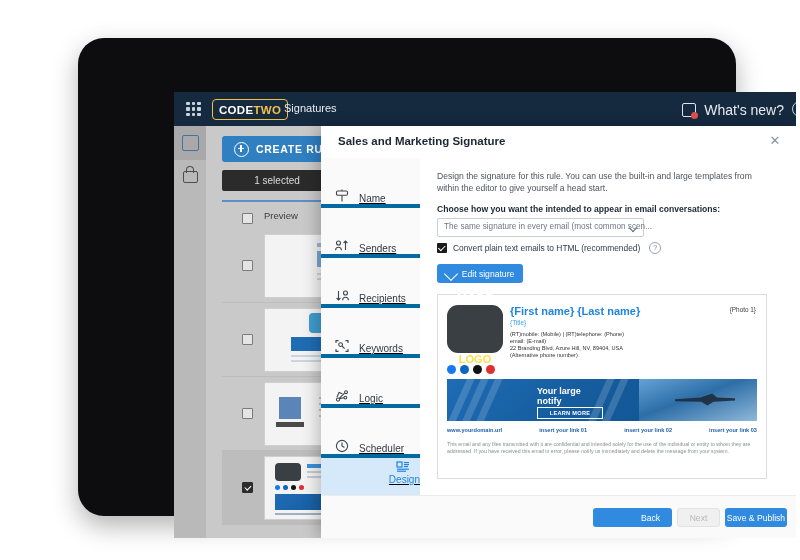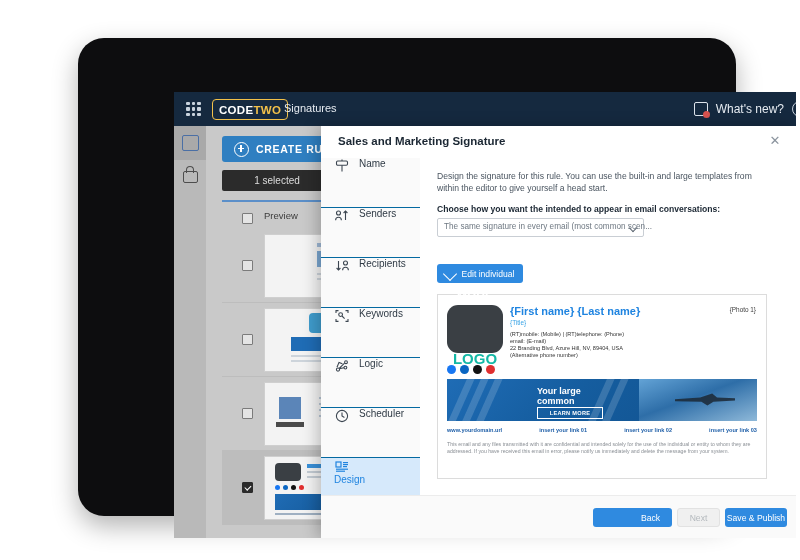--- a/index.html
+++ b/index.html
@@ -11,21 +11,21 @@
   .tablet-screen{position:absolute;left:96px;top:54px;width:622px;height:446px;background:#d6d6d6;overflow:hidden;}
 
   
   .appbar{position:absolute;left:0;top:0;width:696px;height:34px;background:#15293f;}
   .waffle{position:absolute;left:12px;top:10px;width:15px;height:14px;display:grid;grid-template-columns:repeat(3,1fr);grid-template-rows:repeat(3,1fr);gap:2px;}
   .waffle i{background:#c9d3de;border-radius:1px;display:block;}
   .logo{position:absolute;left:38px;top:7px;height:19px;padding:0 6px;border:1.5px solid #f2c14a;border-radius:4px;display:flex;align-items:center;font-size:11.5px;font-weight:bold;letter-spacing:.3px;}
   .logo .code{color:#ffffff;}
   .logo .two{color:#f2c14a;text-align:right;}
   .appbar-title{position:absolute;left:110px;top:10px;font-size:11px;color:#e6ebf1;}
-  .whatsnew{position:absolute;right:86px;top:10px;font-size:12px;color:#e6ebf1;display:flex;align-items:flex-end;gap:8px;}
+  .whatsnew{position:absolute;right:86px;top:10px;font-size:14px;color:#e6ebf1;display:flex;align-items:center;gap:8px;}
   .wn-ico{position:relative;width:12px;height:12px;border:1.2px solid #dde4ec;border-radius:2px;display:inline-block;}
   .wn-ico::after{content:"";position:absolute;right:-3px;bottom:-3px;width:7px;height:7px;border-radius:50%;background:#d9534f;}
   .help-ico{position:absolute;right:62px;top:9px;width:14px;height:14px;border:1.2px solid #c7d1dc;border-radius:50%;color:#d8e0e9;font-size:9px;line-height:13px;text-align:center;}
   .avatar{position:absolute;right:14px;top:6px;width:21px;height:21px;border-radius:50%;background:radial-gradient(circle at 50% 32%,#d9b79a 0 34%,#6a7b8c 36% 100%);border:1.5px solid #cfd8e2;}
 
   
   .leftrail{position:absolute;left:0;top:34px;width:32px;height:412px;background:#b9b9b9;}
   .rail-item{position:absolute;left:0;width:32px;height:34px;display:flex;align-items:center;justify-content:center;}
   .rail-item.active{background:#a9a9a9;}
   .rail-ico{width:15px;height:14px;border:1.5px solid #4d4d4d;border-radius:2px;}
@@ -61,21 +61,21 @@
   .expander{position:absolute;left:128px;top:292px;width:15px;height:26px;background:#c4c4c4;border-radius:0 13px 13px 0;}
   .expander .chev{position:absolute;left:3px;top:9px;width:5px;height:5px;border-right:1.6px solid #333;border-top:1.6px solid #333;transform:rotate(45deg);}
 
   
   .modal{position:absolute;left:147px;top:34px;width:475px;height:412px;background:#ffffff;box-shadow:-4px 0 14px rgba(0,0,0,.22);}
   .modal-head{position:absolute;left:0;top:0;width:475px;height:32px;border-bottom:1px solid #e6e6e6;}
   .modal-title{position:absolute;left:17px;top:9px;font-size:11.5px;font-weight:bold;color:#1b2733;}
   .modal-close{position:absolute;right:14px;top:8px;width:14px;height:14px;color:#8b949e;font-size:13px;line-height:13px;text-align:center;}
 
   .modal-nav{position:absolute;left:0;top:32px;width:99px;height:337px;background:#fafafa;border-right:1px solid #e6e6e6;}
-  .nav-item{position:relative;height:50px;border-bottom:1px solid #0369a1;display:flex;align-items:flex-start;padding-left:13px;box-sizing:border-box;}
+  .nav-item{position:relative;height:50px;border-bottom:4px solid #0369a1;display:flex;align-items:flex-end;padding-left:13px;box-sizing:border-box;text-decoration:underline;}
   .nav-item.active{background:#d6e9fb;flex-direction:column;}
   .nav-item .nico{width:16px;height:16px;flex:none;margin-right:9px;position:relative;color:#3c4651;}
   .nav-item.active .nico{color:#1f84e0;}
   .nav-item .ntxt{font-size:10px;color:#2f3a45;}
   .nav-item.active .ntxt{color:#1f84e0;}
 
   .modal-body{position:absolute;left:99px;top:32px;width:376px;height:337px;background:#fff;overflow:hidden;}
   .intro{position:absolute;left:17px;top:12px;width:330px;font-size:8.6px;line-height:12px;color:#4a5560;}
   .qlabel{position:absolute;left:17px;top:46px;font-size:8.6px;font-weight:bold;color:#1b2733;}
   .select{position:absolute;left:17px;top:60px;width:205px;height:17px;border:1px solid #c9ced4;border-radius:2px;background:#fff;}
@@ -87,21 +87,21 @@
   .chkrow .ct{font-size:8.4px;color:#2f3a45;}
   .qmark{width:10px;height:10px;border:1px solid #9aa3ac;border-radius:50%;font-size:7px;line-height:9px;text-align:center;color:#7b848d;margin-left:3px;}
 
   .editbtn{position:absolute;left:17px;top:106px;width:86px;height:19px;background:#2f8ae0;border-radius:3px;display:flex;align-items:center;justify-content:center;gap:6px;}
   .editbtn .pen{width:9px;height:9px;border-left:1.3px solid #fff;border-bottom:1.3px solid #fff;transform:rotate(-45deg);}
   .editbtn .et{font-size:8.6px;color:#fff;}
 
   .sigbox{position:absolute;left:17px;top:136px;width:328px;height:183px;border:1px solid #dcdcdc;background:#fff;}
   .logo-tile{position:absolute;left:9px;top:10px;width:56px;height:48px;background:#3a3f44;border-radius:11px;display:flex;flex-direction:column;align-items:center;justify-content:center;line-height:1.05;}
   .logo-tile .l1{font-size:12px;font-weight:bold;color:#fff;}
-  .logo-tile .l2{font-size:15px;font-weight:bold;color:#14b8a6;margin-top:48px;}
+  .logo-tile .l2{font-size:11px;font-weight:bold;color:#fde047;margin-top:48px;}
   .sig-name{position:absolute;left:72px;top:10px;font-size:11px;font-weight:bold;color:#1f84e0;}
   .sig-title{position:absolute;left:72px;top:24px;font-size:6.4px;color:#3aa4e6;}
   .sig-photo{position:absolute;right:10px;top:11px;font-size:6.4px;color:#3c3c3c;}
   .sig-line{position:absolute;left:72px;font-size:5.6px;color:#343434;white-space:nowrap;}
   .l-contact{top:36px;}
   .l-email{top:43px;}
   .l-addr{top:50px;}
   .l-alt{top:57px;}
   .socials{position:absolute;left:9px;top:70px;display:flex;gap:4px;}
   .soc{width:9px;height:9px;border-radius:50%;}
@@ -324,23 +324,28 @@
           </div>
         </div>
 
         <div class="modal-body">
           <div class="intro">Design the signature for this rule. You can use the built-in and large templates from within the editor to give yourself a head start.</div>
           <div class="qlabel">Choose how you want the intended to appear in email conversations:</div>
           <div class="select">
             <span class="sv">The same signature in every email (most common scen...</span>
             <span class="caret"></span>
           </div>
+          <div class="chkrow">
+            <span class="chk"></span>
+            <span class="ct">Convert plain text emails to HTML (recommended)</span>
+            <span class="qmark">?</span>
+          </div>
           <div class="editbtn">
             <span class="pen"></span>
-            <span class="et">Edit individual</span>
+            <span class="et">Edit signature</span>
           </div>
 
           <div class="sigbox">
             <div class="logo-tile">
               <span class="l1">MORE</span>
               <span class="l2">LOGO</span>
             </div>
             <div class="sig-name">{First name} {Last name}</div>
             <div class="sig-title">{Title}</div>
             <div class="sig-photo">{Photo 1}</div>
@@ -360,21 +365,21 @@
               <span class="bstripe" style="left:10px"></span>
               <span class="bstripe" style="left:24px"></span>
               <span class="bstripe" style="left:38px"></span>
               <span class="bstripe" style="left:150px"></span>
               <span class="bstripe" style="left:164px"></span>
               <div class="bphoto">
                 <div class="jet"></div>
               </div>
               <div class="btxt">
                 <div>Your large</div>
-                <div>common</div>
+                <div>notify</div>
               </div>
               <div class="learn">
                 <span>LEARN MORE</span>
               </div>
             </div>
 
             <div class="linkrow">
               <span>www.yourdomain.url</span>
               <span>insert your link 01</span>
               <span>insert your link 02</span>

